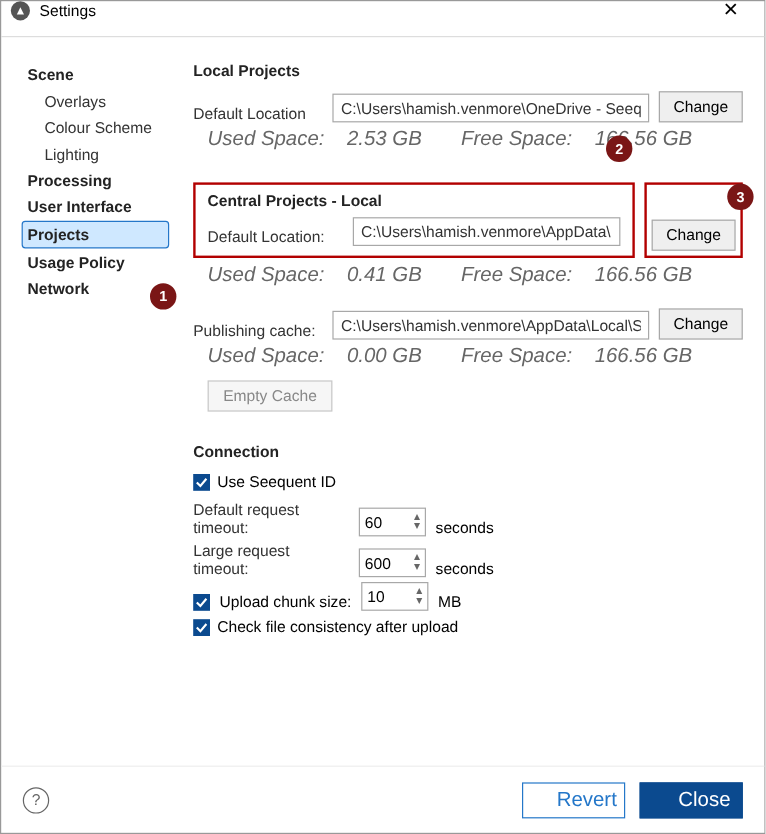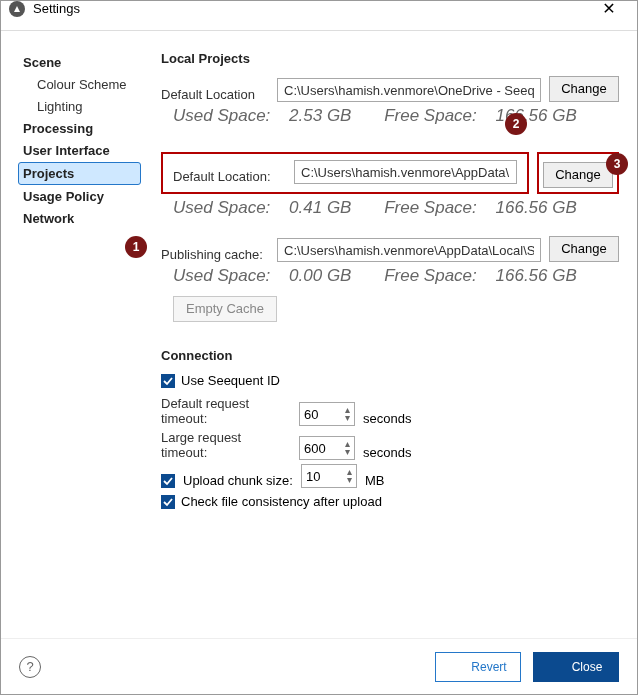--- a/index.html
+++ b/index.html
@@ -29,21 +29,21 @@
   .spin { width: 56px; height: 24px; display: inline-flex; align-items: center; border: 1px solid #a8a8a8; padding: 0 4px; justify-content: space-between; }
   .spin .sv { flex:1; }
   .spin .sp { font-size: 10px; line-height: 8px; color:#666; text-align:center; }
   .chk { display: flex; align-items: center; gap: 6px; margin-bottom: 8px; }
   .chkbox { width: 14px; height: 14px; background: #0b4a8f; display:flex; align-items:center; justify-content:center; }
   .chkbox svg { width:10px; height:10px; }
   .link { color: #1a5fce; text-decoration: underline; cursor: pointer; }
   .smallbtn { height: 26px; border: 1px solid #c8c8c8; background: #f6f6f6; color:#888; padding: 0 12px; line-height: 24px; display:inline-block; margin-left:12px; margin-top:2px; font-size:13px; }
   .footer { height: 56px; border-top: 1px solid #eee; display:flex; align-items:center; padding: 0 18px; gap: 12px; justify-content: flex-end; }
   .footer .help { margin-right: auto; width:22px; height:22px; border:1.5px solid #666; border-radius:50%; display:flex; align-items:center; justify-content:center; color:#666; font-size:13px; }
-  .footer .fbtn { width: 86px; height: 30px; text-align:center; line-height:28px; font-size:12px;padding-left:22px; }
+  .footer .fbtn { width: 86px; height: 30px; text-align:center; line-height:28px; font-size:17px;padding-left:22px; }
   .footer .revert { border:1px solid #2477c9; background:#fff; color:#2477c9; }
   .footer .closeb { background:#0b4a8f; color:#fff; border:1px solid #0b4a8f; }
   .callout-box { border: 2px solid #b20000; }
   .callout-num { position:absolute; width:22px; height:22px; border-radius:50%; background:#7a1616; color:#fff; font-weight:700; font-size:12px; display:flex; align-items:center; justify-content:center; z-index:5; }
   .info-line { color:#1a5fce; font-size:12.5px; margin: -2px 0 10px 20px; line-height:1.4; }
   .sec-central-head { margin-bottom:6px; }
 </style>
 </head>
 <body>
 
@@ -60,20 +60,21 @@
         </svg>
     </span>
     <span class="title">Settings</span>
     <span class="close">✕</span>
   </div>
 
   <div class="body">
     <div class="sidebar">
       <ul>
         <li>Scene</li>
+        <li class="sub">Overlays</li>
         <li class="sub">Colour Scheme</li>
         <li class="sub">Lighting</li>
         <li>Processing</li>
         <li>User Interface</li>
         <li class="selected callout-box">Projects</li>
         <li>Usage Policy</li>
         <li>Network</li>
       </ul>
     </div>
 
@@ -88,20 +89,21 @@
         </div>
         <div class="usage">
           <span><span>Used Space:</span> <span>2.53 GB</span></span>
           <span><span>Free Space:</span> <span>166.56 GB</span></span>
         </div>
       </div>
 
       <div class="section" style="margin-bottom:6px;">
         <div class="row" style="gap:8px; align-items:stretch;">
           <div class="callout-box" style="flex:1; padding:6px 10px 8px 10px;">
+            <h3 class="sec-central-head">Central Projects - Local</h3>
             <div class="row" style="margin-bottom:0;gap:13px;">
               <span class="lbl">Default Location:</span>
               <input class="path" value="C:\Users\hamish.venmore\AppData\Local\ARA" style="">
             </div>
           </div>
           <div class="callout-box" style="padding:4px; display:flex; align-items:flex-end;">
             <span class="btn">Change</span>
           </div>
         </div>
         <div class="usage">

